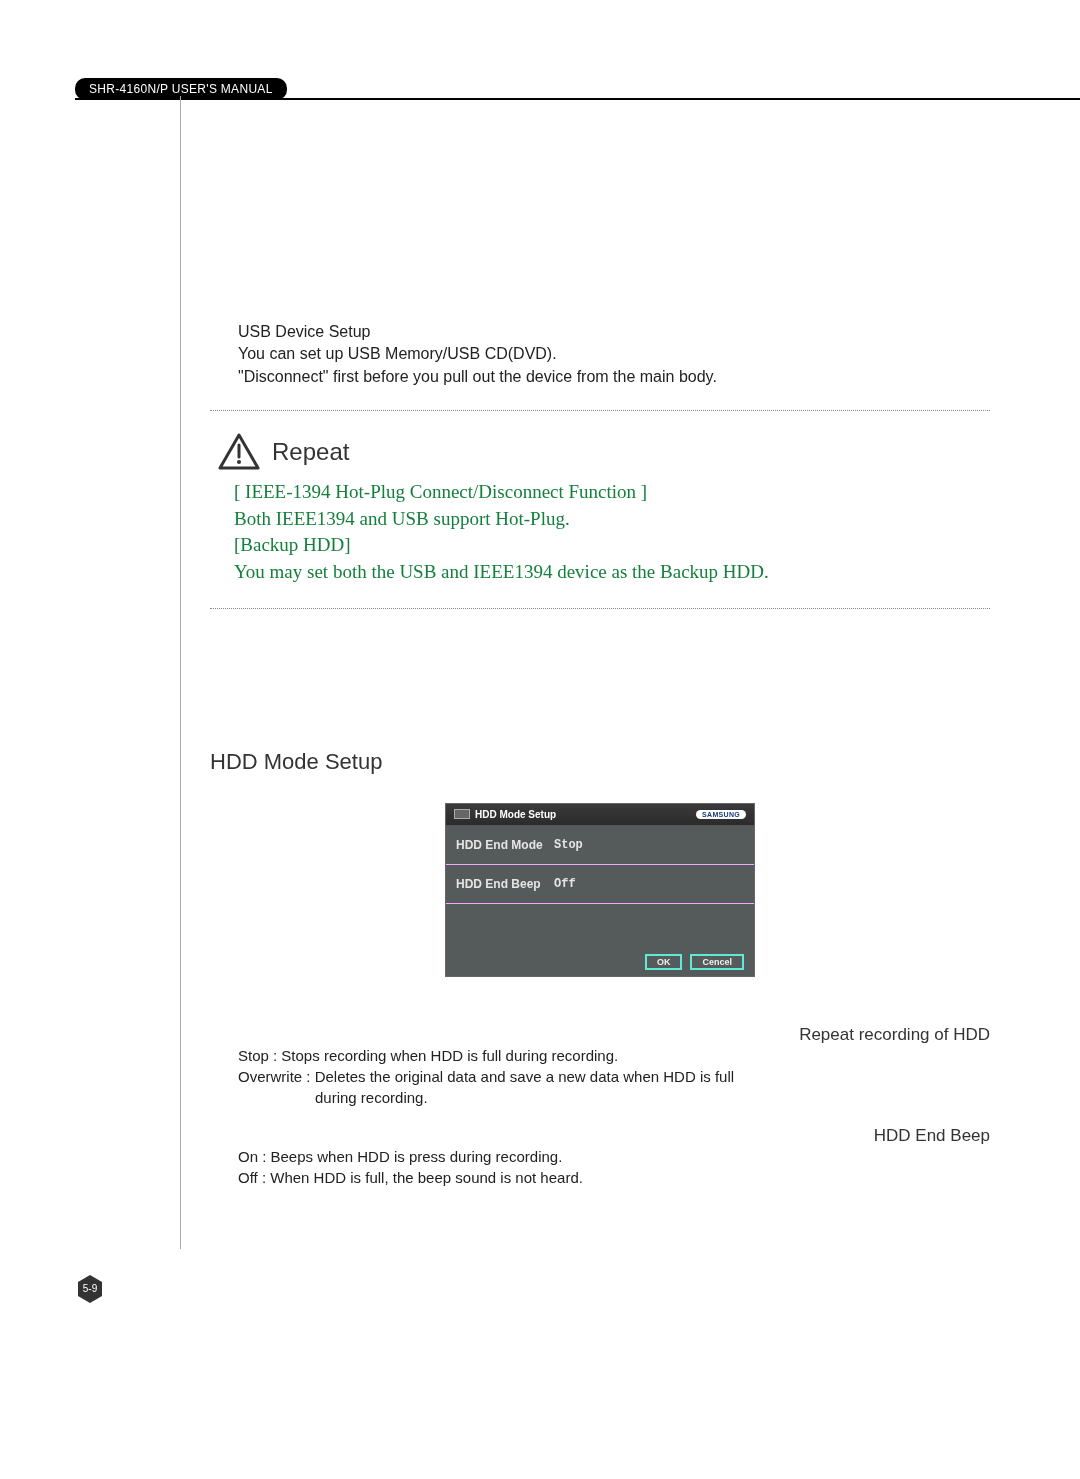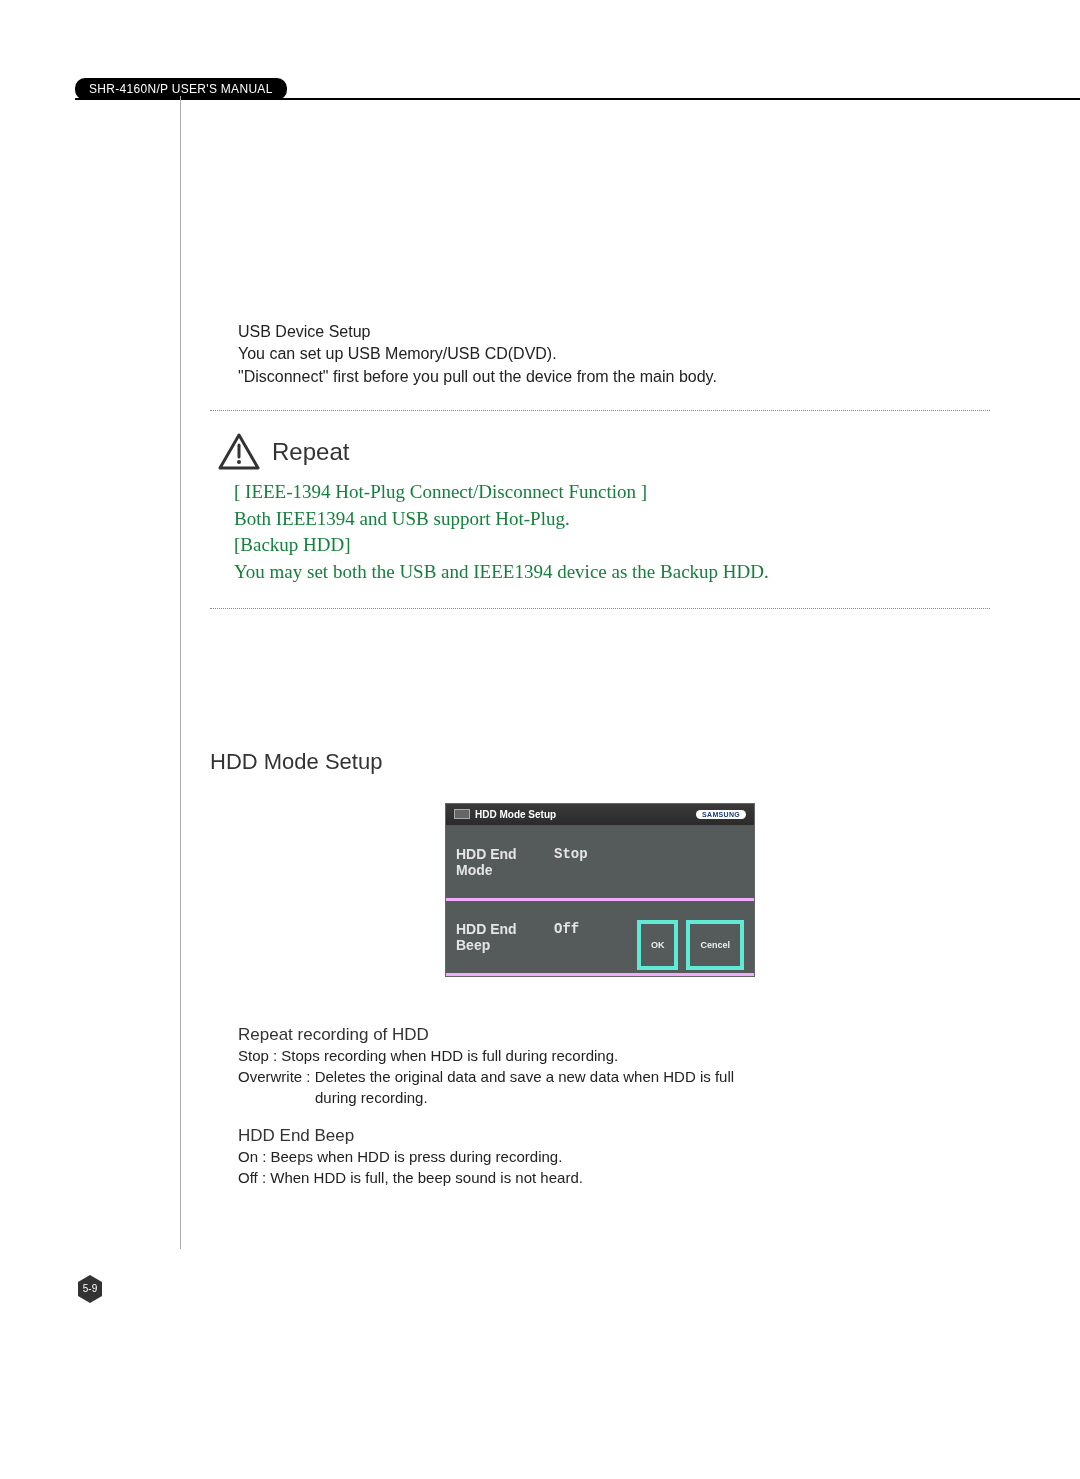--- a/index.html
+++ b/index.html
@@ -127,52 +127,53 @@
     }
     .osd-body {
       background: #555a5a;
       padding: 0;
       height: 150px;
       position: relative;
     }
     .osd-row {
       display: flex;
       color: #e5e5e5;
-      font-size: 14px;
-      font-weight: bold;
-      padding: 20px 10px;
-      border-bottom: 3px solid #f0abfc;
+      font-size: 12px;
+      font-weight: bold;
+      padding: 12px 10px;
+      border-bottom: 1px solid #f0abfc;
     }
     .osd-label {
       width: 98px;
     }
     .osd-value {
       flex: 1;
       font-family: Liberation Mono, monospace;
     }
     .osd-buttons {
       position: absolute;
       right: 10px;
       bottom: 6px;
       display: flex;
       gap: 8px;
     }
     .osd-btn {
-      border: 4px solid #5eead4;
+      border: 2px solid #5eead4;
       color: #eee;
       font-size: 9px;
       font-weight: bold;
-      padding: 16px 10px;
+      padding: 1px 10px;
       background: transparent;
     }
     .subheading {
       font-size: 17px;
       color: #333;
       margin-top: 48px;
       margin-left: 28px;
+      text-align: right;
     }
     .def-text {
       font-size: 15px;
       color: #222;
       line-height: 1.4;
       margin-left: 28px;
     }
     .def-indent {
       margin-left: 105px;
     }

